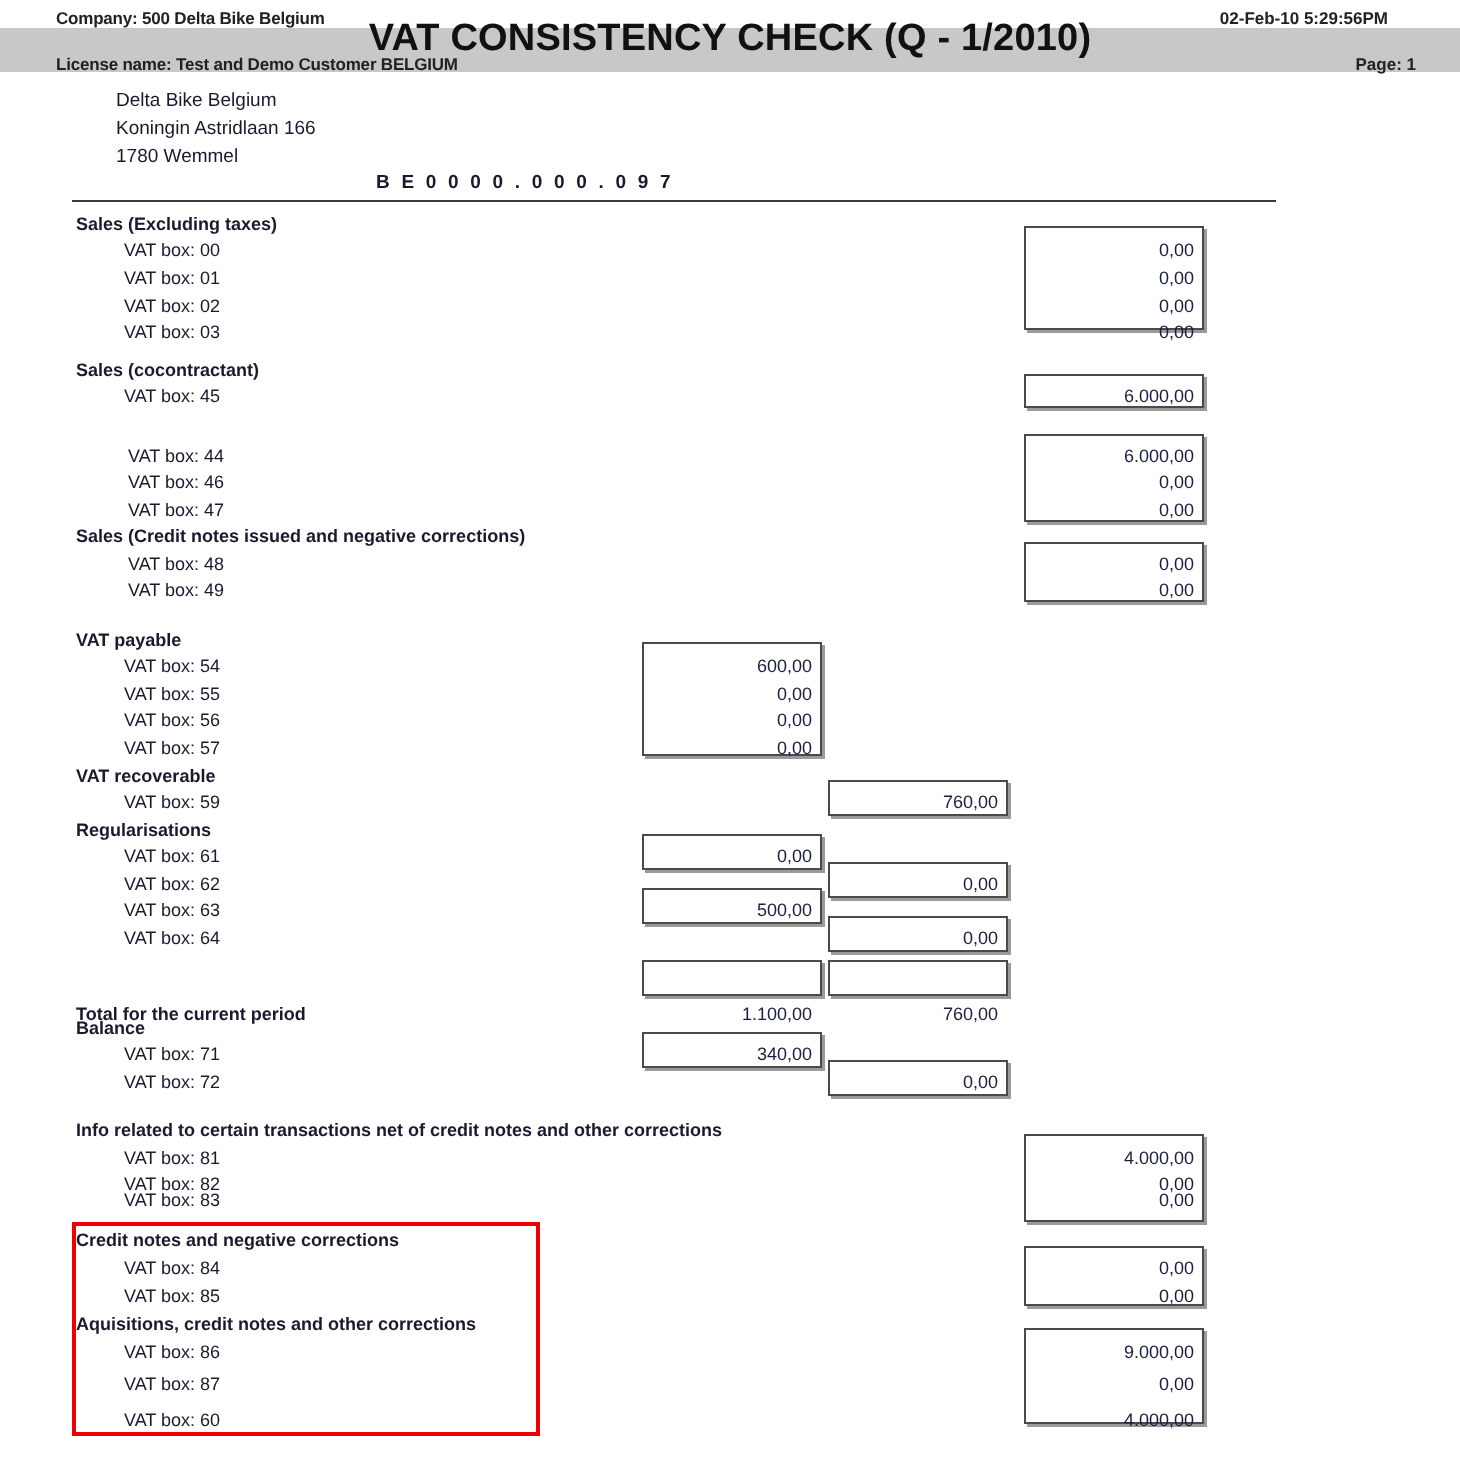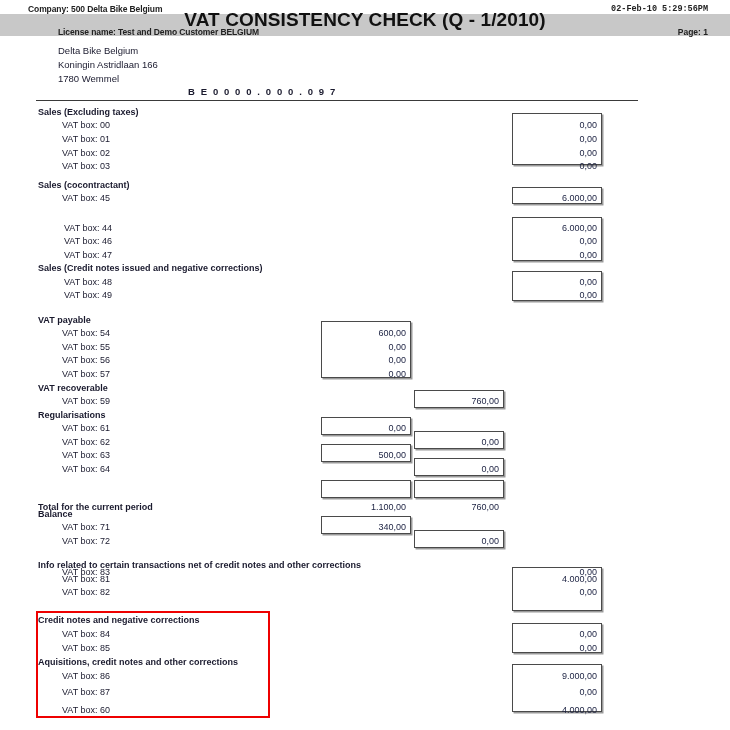--- a/index.html
+++ b/index.html
@@ -41,31 +41,29 @@
   }
   .hdr-license {
     position: absolute;
     left: 28px;
     top: 27px;
     font-size: 8.5px;
     font-weight: bold;
     color: #222;
     letter-spacing: -0.1px;
     white-space: nowrap;
-    margin-left: 30px;
   }
   .hdr-datetime {
     position: absolute;
-    right: 22px;
+    right: 36px;
     top: 4px;
     font-size: 8.5px;
     font-weight: bold;
     color: #222;
     white-space: nowrap;
-    font-family: Liberation Mono, monospace;
   }
   .hdr-page {
     position: absolute;
     right: 22px;
     top: 27px;
     font-size: 8.5px;
     font-weight: bold;
     color: #222;
     white-space: nowrap;
   }
@@ -341,21 +339,21 @@
       <div class="row-label section">Info related to certain transactions net of credit notes and other corrections</div>
     </div>
     <div class="row" style="top: 572px;">
       <div class="row-label item">VAT box: 81</div>
       <div class="val colC">4.000,00</div>
     </div>
     <div class="row" style="top: 585px;">
       <div class="row-label item">VAT box: 82</div>
       <div class="val colC">0,00</div>
     </div>
-    <div class="row" style="top: 565px;">
+    <div class="row" style="top: 593px;">
       <div class="row-label item">VAT box: 83</div>
       <div class="val colC">0,00</div>
     </div>
     <div class="row" style="top: 613px;">
       <div class="row-label section">Credit notes and negative corrections</div>
     </div>
     <div class="row" style="top: 627px;">
       <div class="row-label item">VAT box: 84</div>
       <div class="val colC">0,00</div>
     </div>

